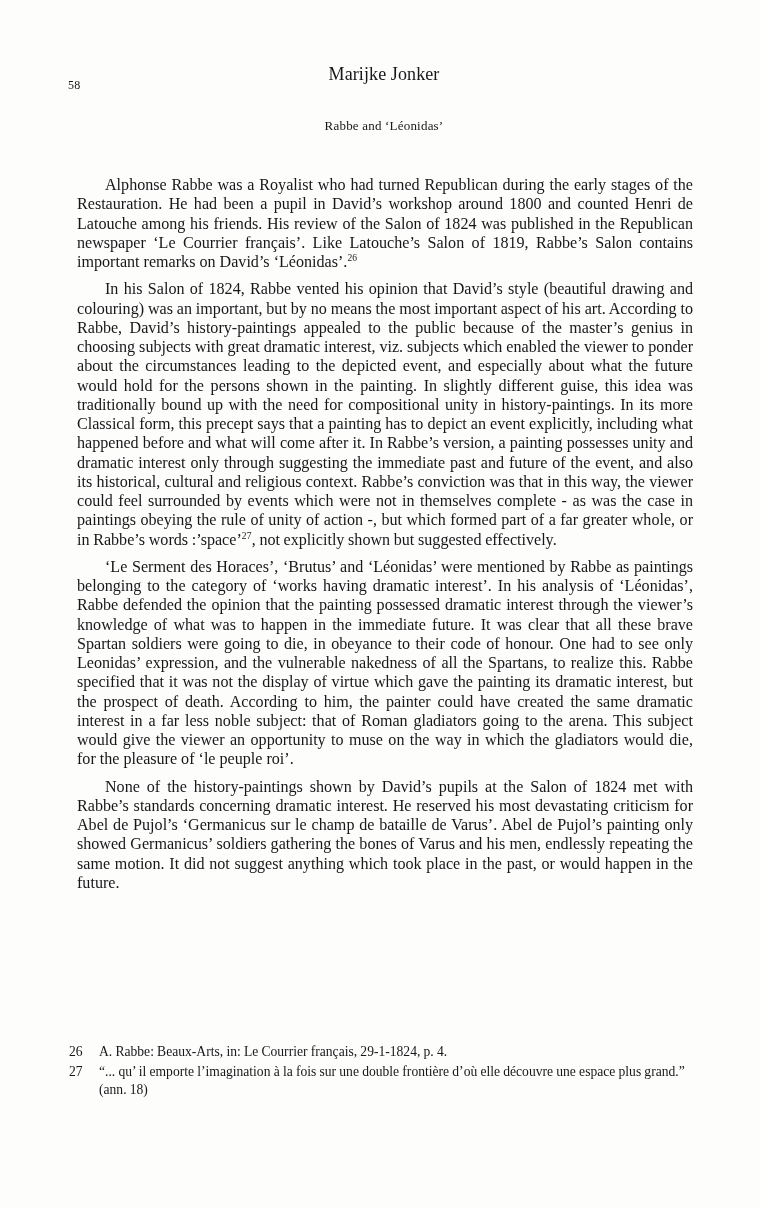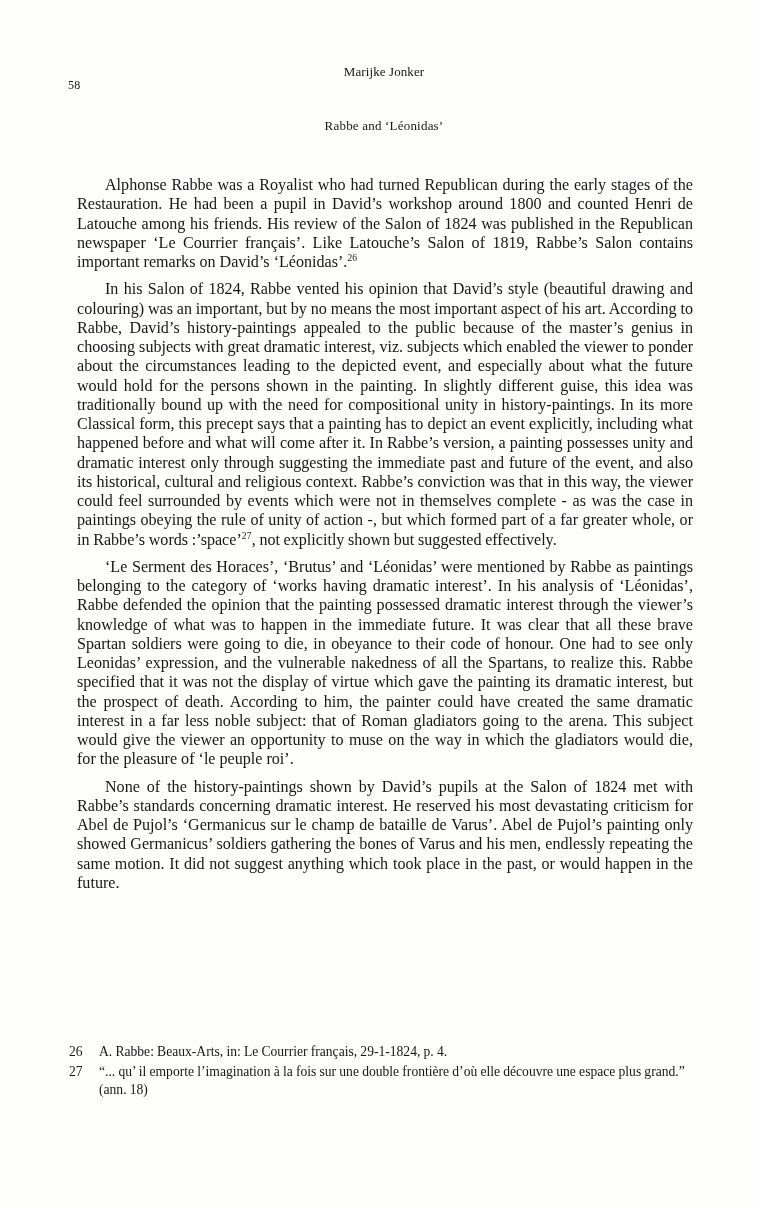--- a/index.html
+++ b/index.html
@@ -30,21 +30,21 @@
     top: 16px;
     font-size: 12px;
     letter-spacing: 0.2px;
   }
   .running-title {
     position: absolute;
     left: 0;
     top: 2px;
     width: 632px;
     text-align: center;
-    font-size: 13px;
+    font-size: 18px;
     letter-spacing: 0.1px;
   }
   
   .section-heading {
     position: absolute;
     left: 68px;
     top: 118px;
     width: 632px;
     text-align: center;
     font-size: 13px;

